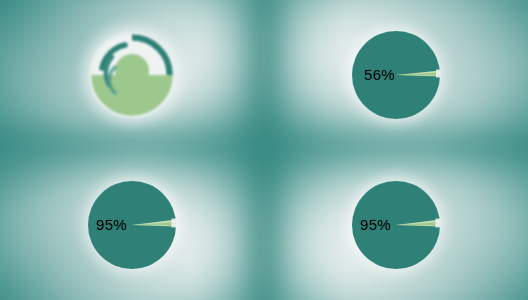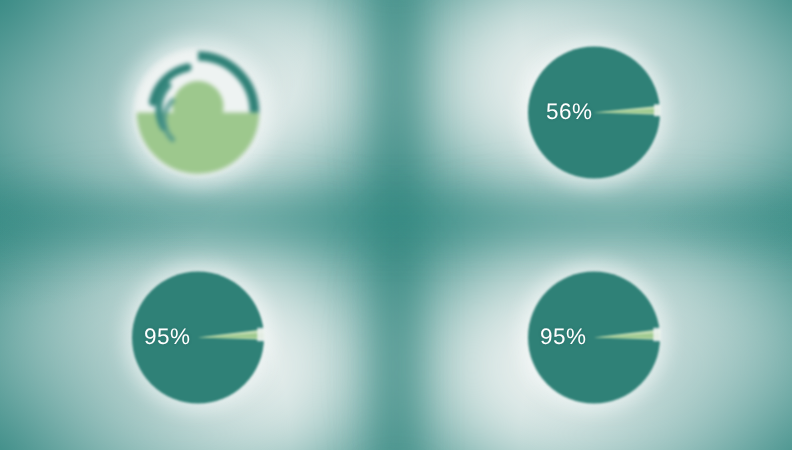--- a/index.html
+++ b/index.html
@@ -96,21 +96,21 @@
     position: absolute;
     left: 50%;
     top: 50%;
     transform: translate(-50%, -50%);
   }
 
   .pie-svg { display: block; }
 
   .pie-label {
     position: absolute;
-    color: #ffffff;
+    color: #000000;
     font-size: 15px;
     font-weight: 400;
     letter-spacing: 0.3px;
     white-space: nowrap;
     pointer-events: none;
     text-shadow: 0 0 2px rgba(25,80,76,0.35);
     text-align: center;
   }
 
   

